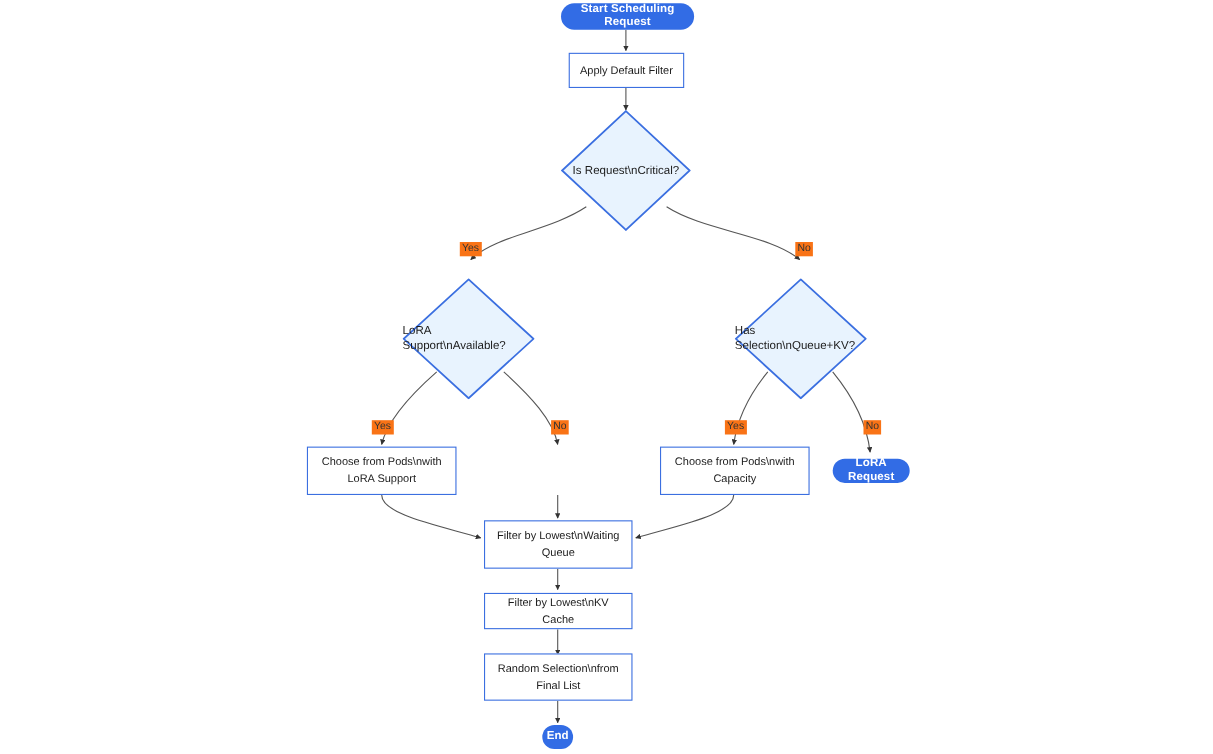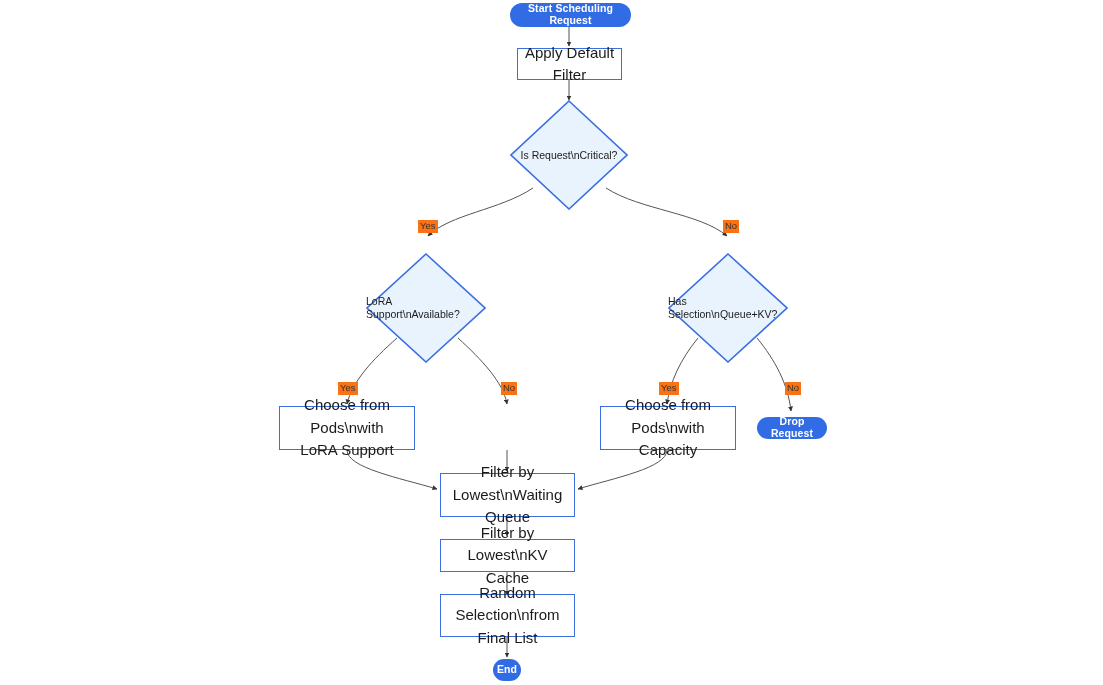--- a/index.html
+++ b/index.html
@@ -43,21 +43,21 @@
     font-weight: bold;
     letter-spacing: 0.1px;
     padding: 0 10px;
     line-height: 1.1;
   }
   
   .proc {
     background: #ffffff;
     border: 1.4px solid #3b6fe0;
     color: #1b1b1b;
-    font-size: 15px;
+    font-size: 10px;
     line-height: 1.5;
     padding: 3px 6px;
   }
   .proc .inner {
     width: 100%;
   }
   
   .decision {
     position: absolute;
   }
@@ -173,21 +173,21 @@
 
 
   <div class="node proc" style="left:600px; top:406px; width:136px; height:44px;">
     <div class="inner">
       <div>Choose from Pods\nwith</div>
       <div>Capacity</div>
     </div>
   </div>
 
   <div class="node term" style="left:757px; top:417px; width:70px; height:22px;">
-    <span>Drop Request</span>
+    <span>LoRA Request</span>
   </div>
 
   <div class="node proc" style="left:440px; top:473px; width:135px; height:44px;">
     <div class="inner">
       <div>Filter by Lowest\nWaiting</div>
       <div>Queue</div>
     </div>
   </div>
 
   <div class="node proc" style="left:440px; top:539px; width:135px; height:33px;">

